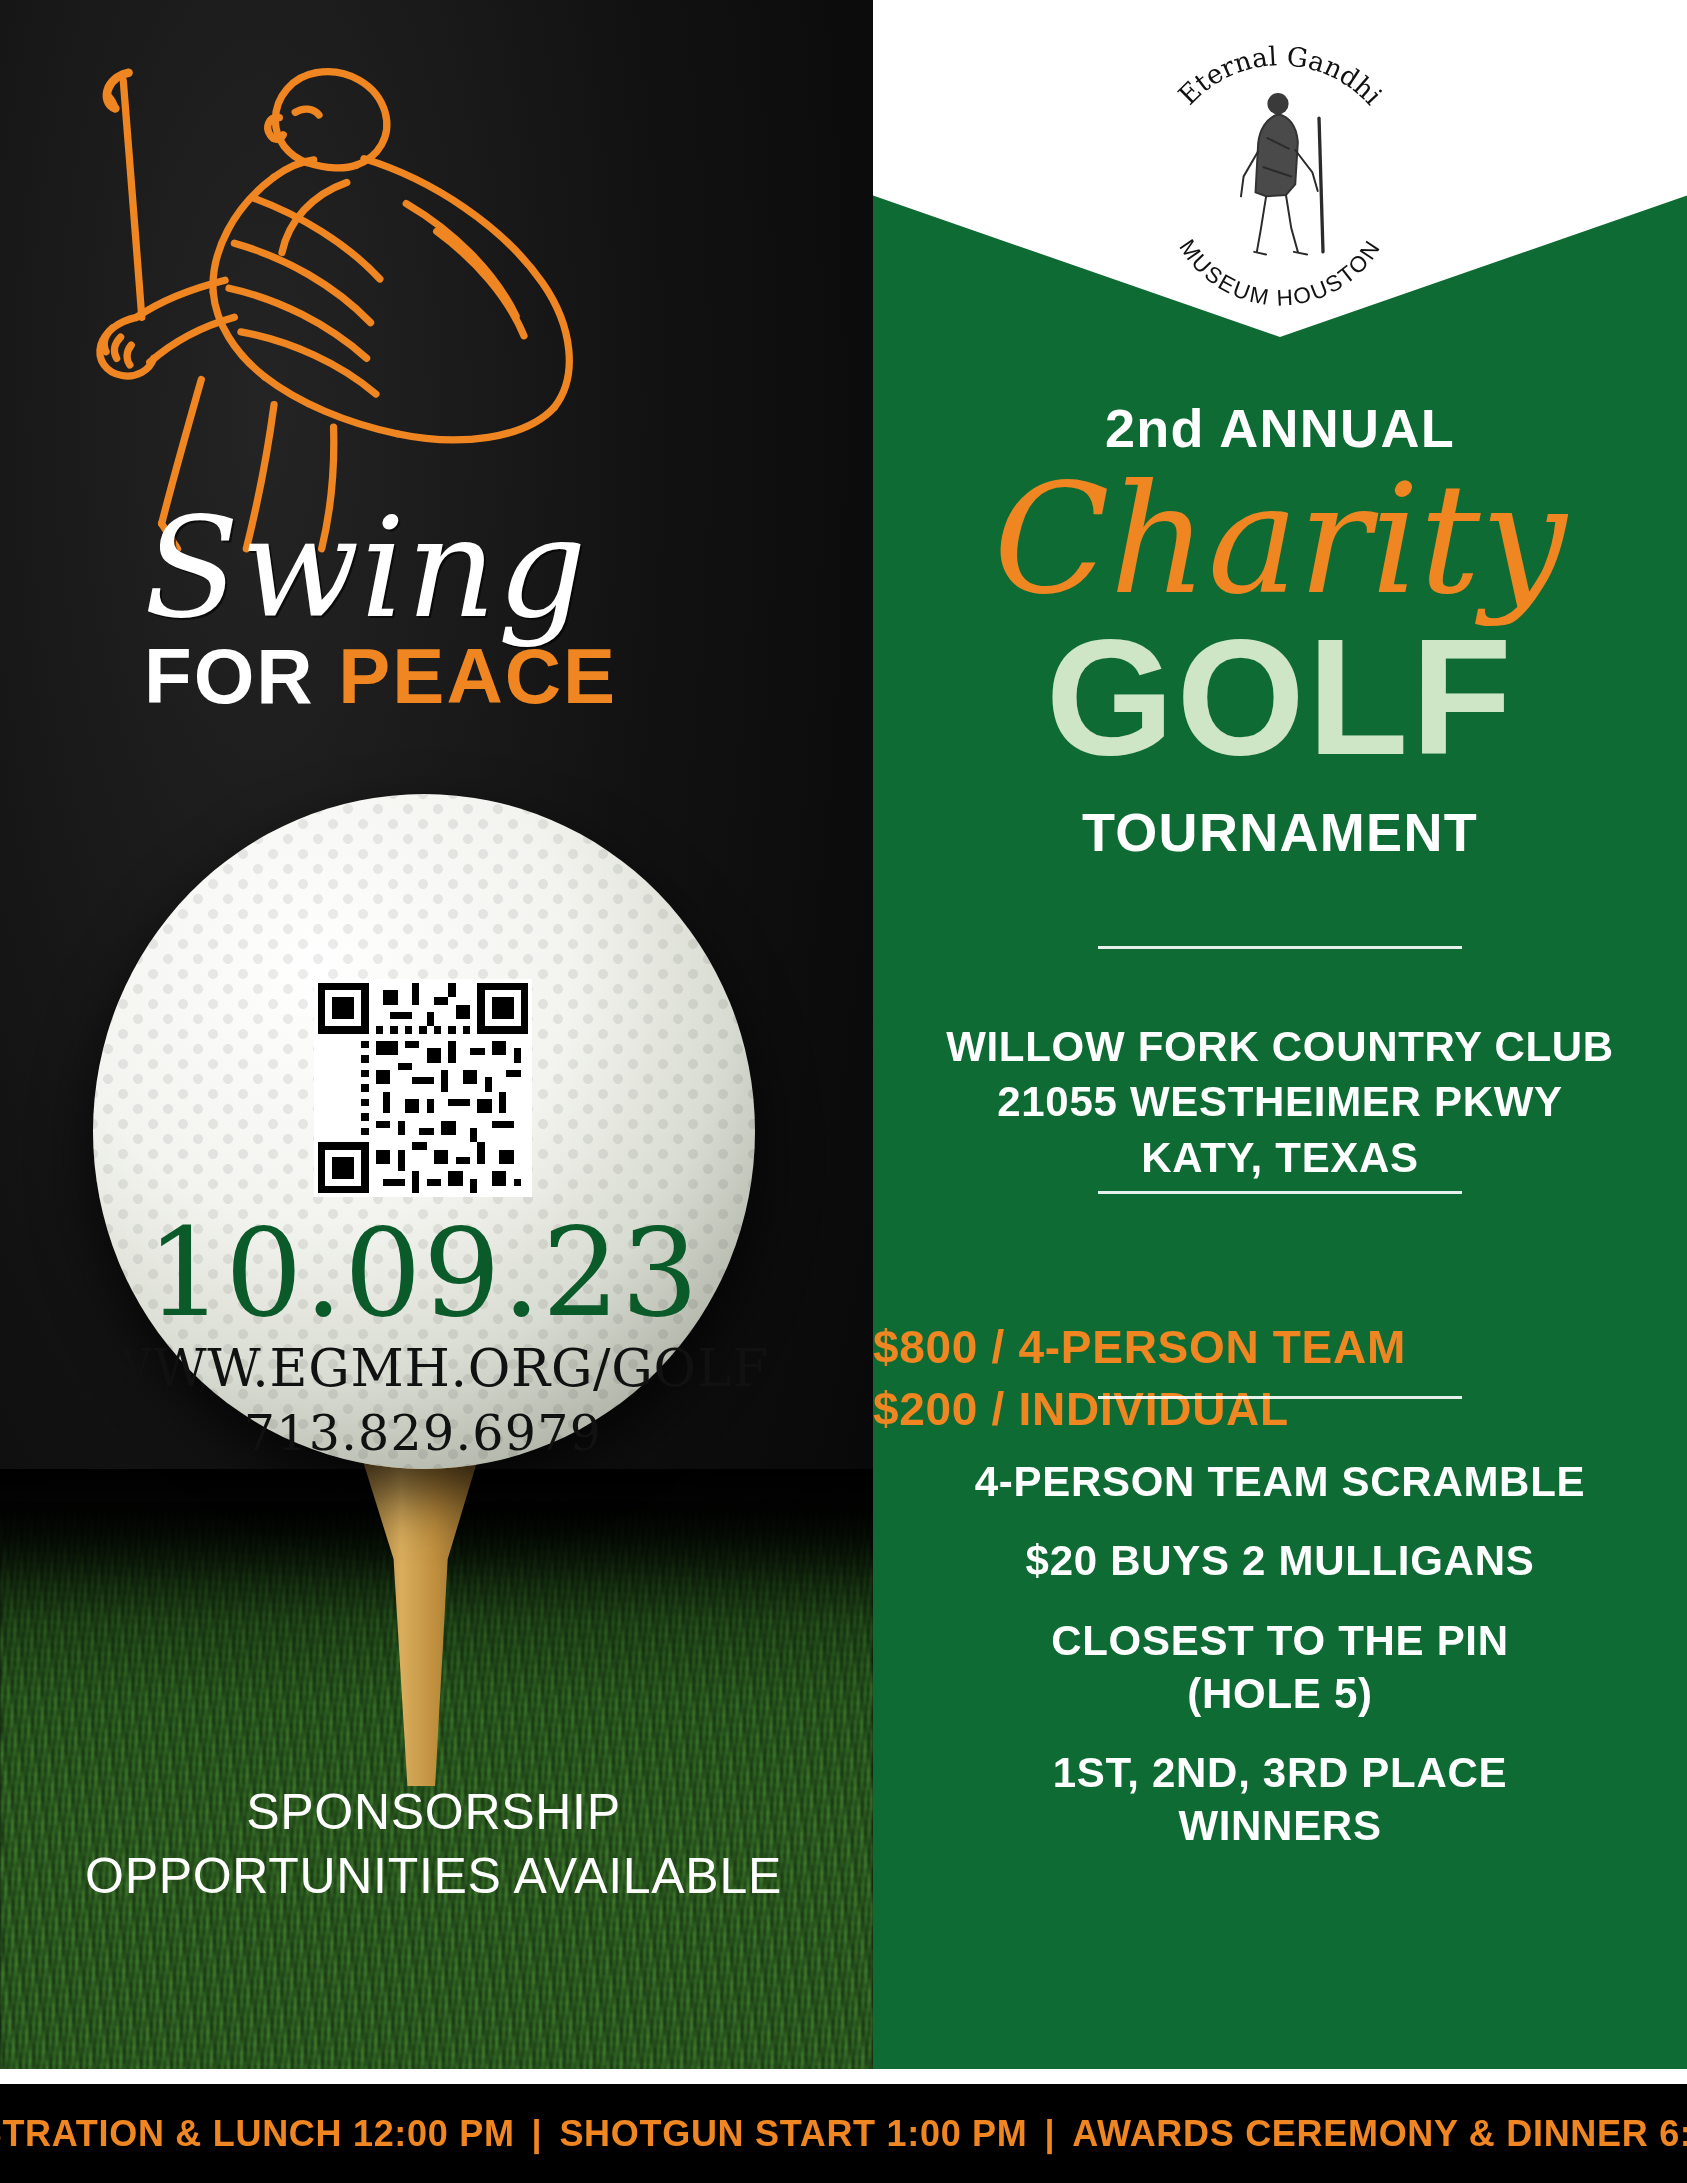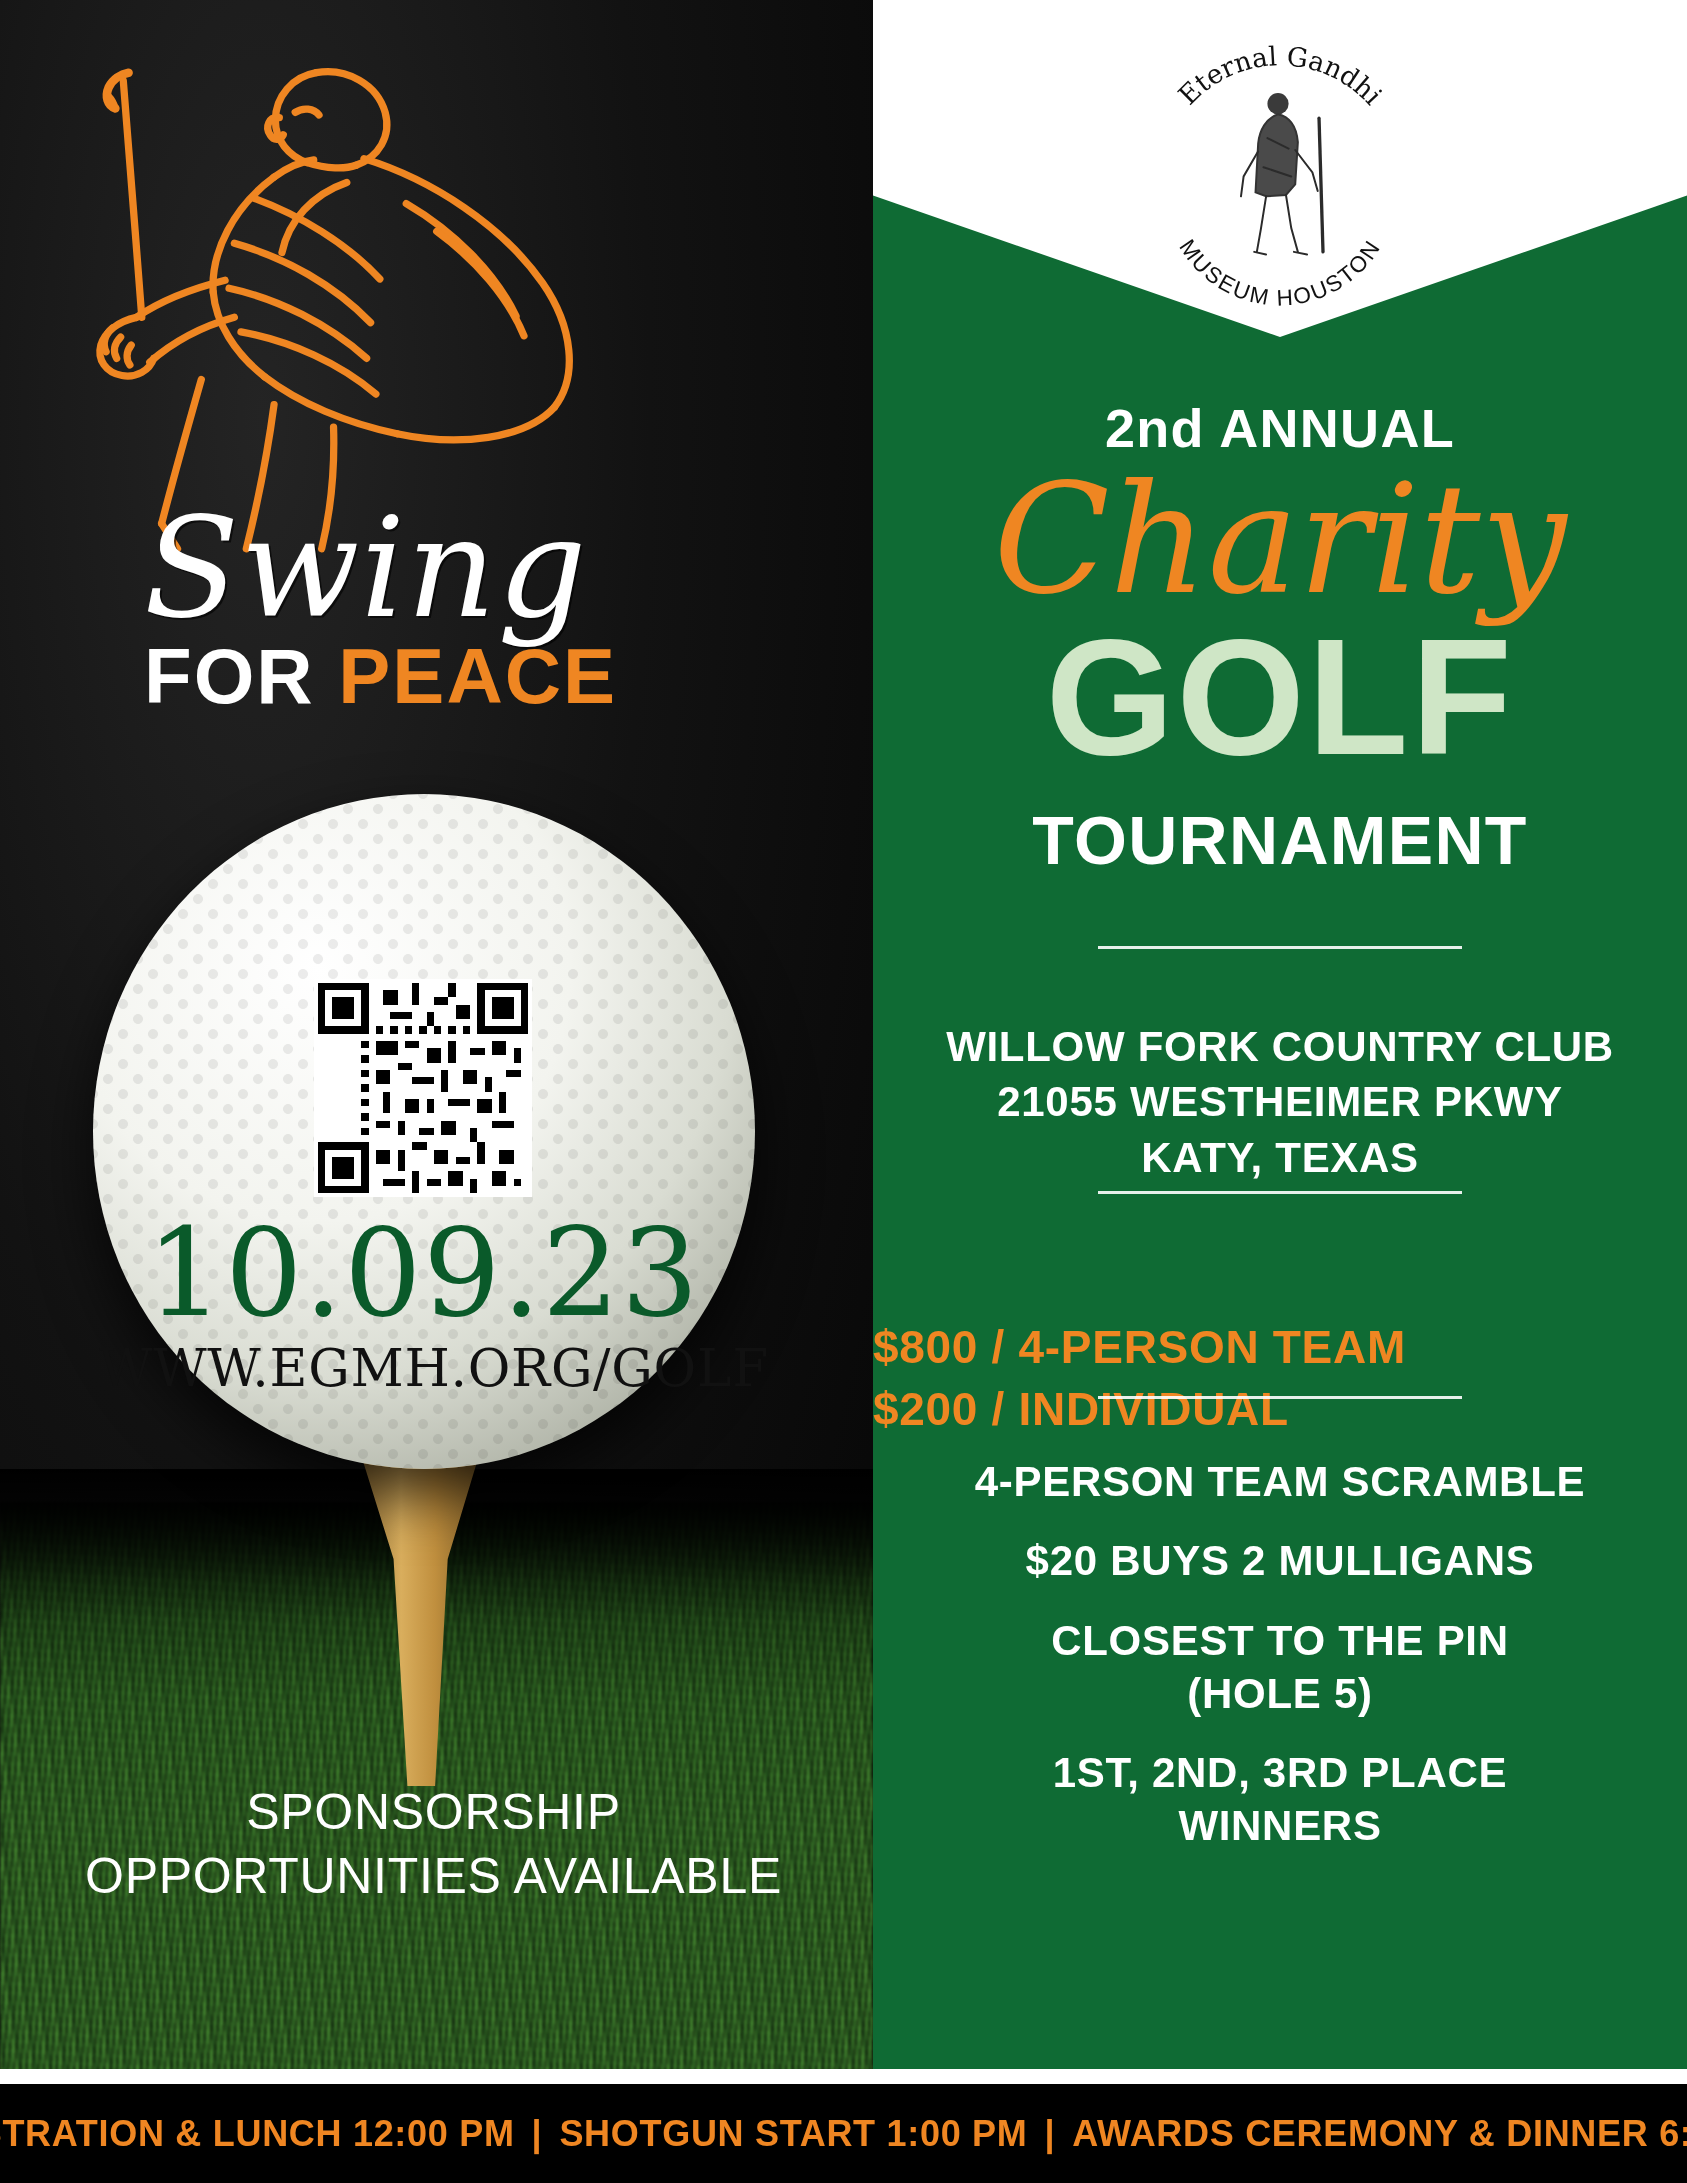--- a/index.html
+++ b/index.html
@@ -133,21 +133,21 @@
     position:absolute; top:464px; width:100%; text-align:center;
     font-family:"DejaVu Serif", serif; font-style:italic;
     color:#ef8622; font-size:152px; line-height:1;
   }
   .golf {
     position:absolute; top:615px; width:100%; text-align:center;
     color:#cfe6c6; font-size:165px; font-weight:bold; letter-spacing:2.6px; line-height:1;
   }
   .tournament {
     position:absolute; top:801px; width:100%; text-align:center;
-    color:#fff; font-size:68px; font-weight:bold; letter-spacing:1.3px;
+    color:#fff; font-size:54px; font-weight:bold; letter-spacing:1.3px;
   }
 
   .rule { position:absolute; left:225px; width:364px; height:2.6px; background:#fff; opacity:.9; }
 
   .venue {
     position:absolute; top:1019px; width:100%; text-align:center;
     color:#fff; font-size:42px; font-weight:bold; line-height:1.32; letter-spacing:0.7px;
   }
   .price {
     position:absolute; top:1316px; width:100%; text-align:left;
@@ -318,20 +318,21 @@
             <rect x="15" y="27" width="2" height="1"></rect>
               <rect x="18" y="26" width="2" height="2"></rect>
             <rect x="21" y="27" width="1" height="2"></rect>
               <rect x="24" y="26" width="2" height="2"></rect>
             <rect x="27" y="27" width="1" height="1"></rect>
           </g>
         </svg>
       </div>
       <div class="bigdate">10.09.23</div>
       <div class="weburl">WWW.EGMH.ORG/GOLF</div>
+      <div class="phone">713.829.6979</div>
     </div>
 
     <div class="sponsorship">SPONSORSHIP OPPORTUNITIES AVAILABLE</div>
   </div>
 
   <div class="green-panel">
     <div class="chevron"></div>
 
     <div class="logo">
       <svg viewBox="0 0 470 455">

